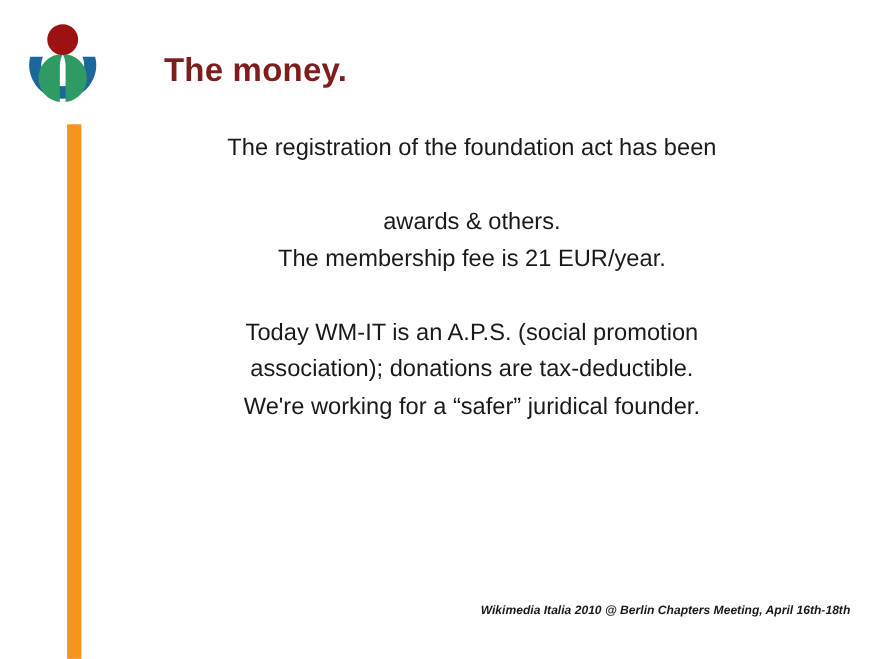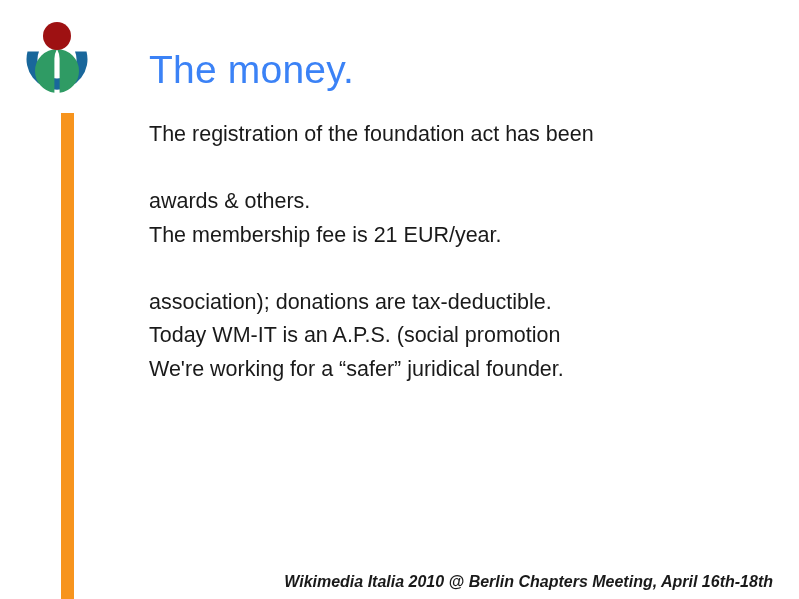--- a/index.html
+++ b/index.html
@@ -36,23 +36,23 @@
     width: 13px;
     height: 486px;
     background: #f7941d;
   }
 
   
   .title {
     position: absolute;
     left: 149px;
     top: 48px;
-    font-size: 39px;
-    font-weight: normal;
-    color: #3b82f6;
+    font-size: 30px;
+    font-weight: bold;
+    color: #7f1d1d;
     letter-spacing: 0.2px;
     white-space: nowrap;
   }
 
   
   .body-text {
     position: absolute;
     left: 149px;
     top: 118px;
     width: 560px;
@@ -62,28 +62,29 @@
   }
   .para {
     margin: 0;
   }
   .para + .para {
     margin-top: 33.5px;
   }
   .line {
     display: block;
     white-space: nowrap;
+    text-align: center;
   }
 
   
   .footer {
     position: absolute;
     right: 26px;
-    bottom: 8px;
-    font-size: 16px;
+    bottom: 38px;
+    font-size: 11px;
     font-style: italic;
     font-weight: bold;
     color: #1a1a1a;
     white-space: nowrap;
   }
 </style>
 </head>
 <body>
 
 <div class="slide">
@@ -121,22 +122,22 @@
     <p class="para">
       <span class="line">The registration of the foundation act has been</span>
     </p>
 
     <p class="para">
       <span class="line">awards &amp; others.</span>
       <span class="line">The membership fee is 21 EUR/year.</span>
     </p>
 
     <p class="para">
+      <span class="line">Today WM-IT is an A.P.S. (social promotion</span>
       <span class="line">association); donations are tax-deductible.</span>
-      <span class="line">Today WM-IT is an A.P.S. (social promotion</span>
       <span class="line">We're working for a “safer” juridical founder.</span>
     </p>
 
 
   </div>
 
   <div class="footer">Wikimedia Italia 2010 @ Berlin Chapters Meeting, April 16th-18th</div>
 
 </div>
 

